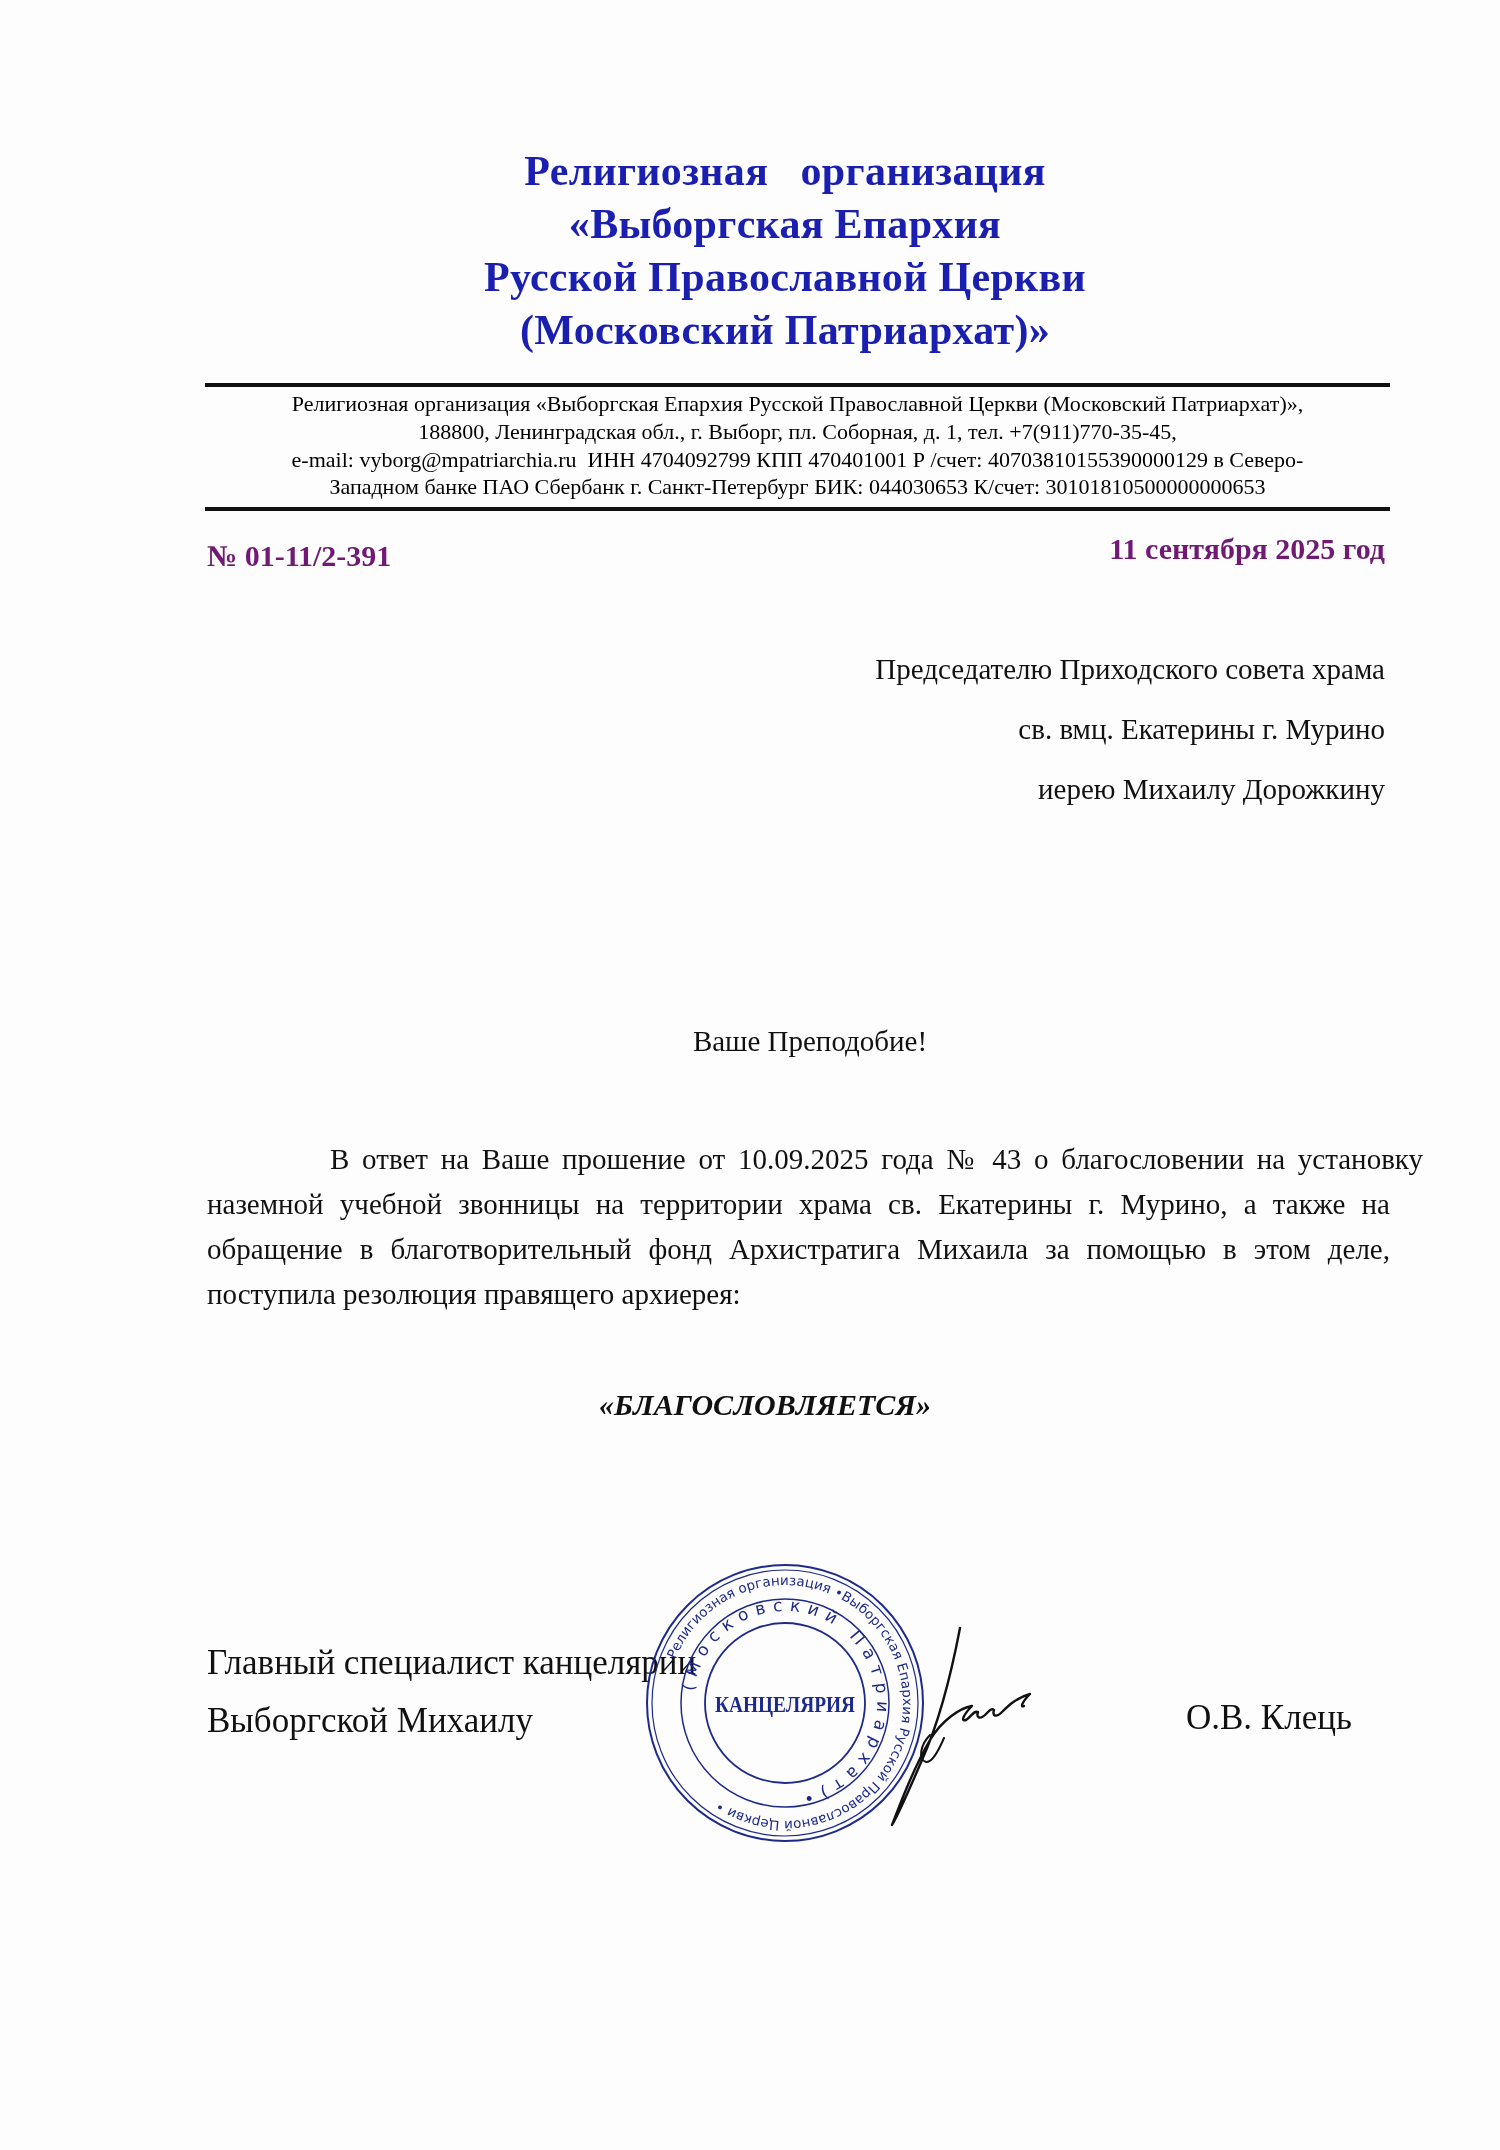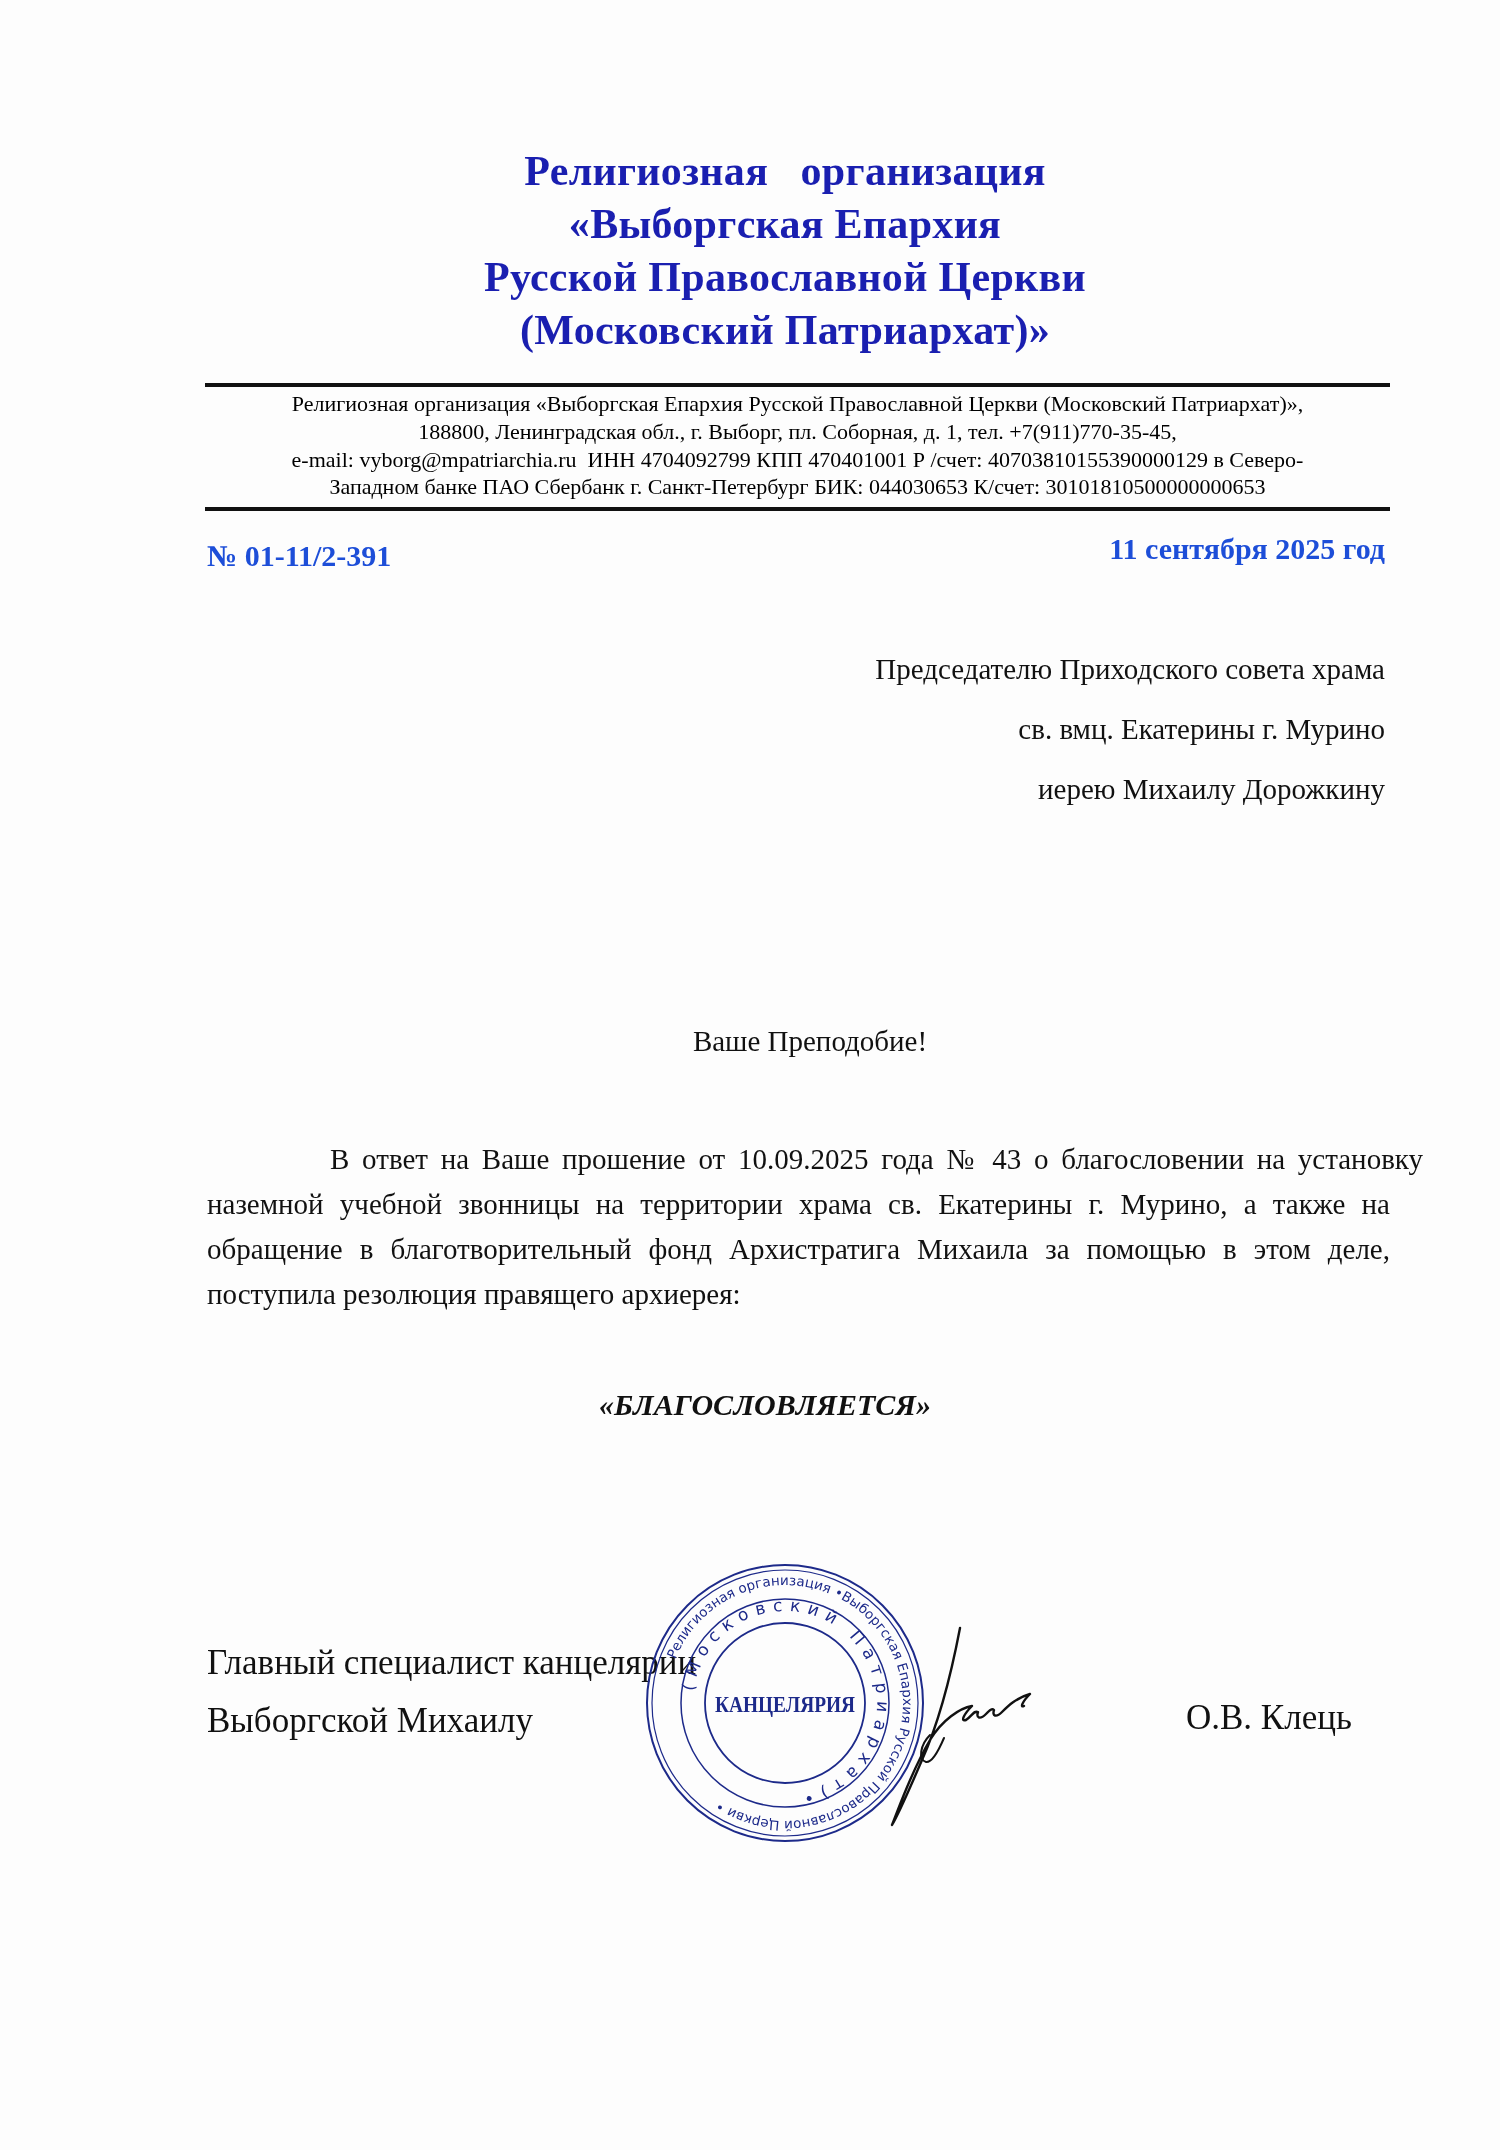--- a/index.html
+++ b/index.html
@@ -17,21 +17,21 @@
       letter-spacing: 0.3px; white-space: pre;
     }
     .rule {
       position: absolute; left: 205px; width: 1185px; height: 4px; background: #111;
     }
     .req-line {
       position: absolute; left: 205px; width: 1185px; text-align: center;
       color: #000000; font-size: 22px; line-height: 1; white-space: pre;
     }
     .meta {
-      position: absolute; font-weight: bold; font-size: 30px; line-height: 1; color: #1d4ed8;
+      position: absolute; font-weight: bold; font-size: 30px; line-height: 1; color: #701a75;
     }
     .recipient {
       position: absolute; right: 115px; text-align: right;
       font-size: 29px; line-height: 1;
     }
     .salutation {
       position: absolute; left: 0; width: 1620px; text-align: center;
       font-size: 29px; line-height: 1;
     }
     .body-line {

